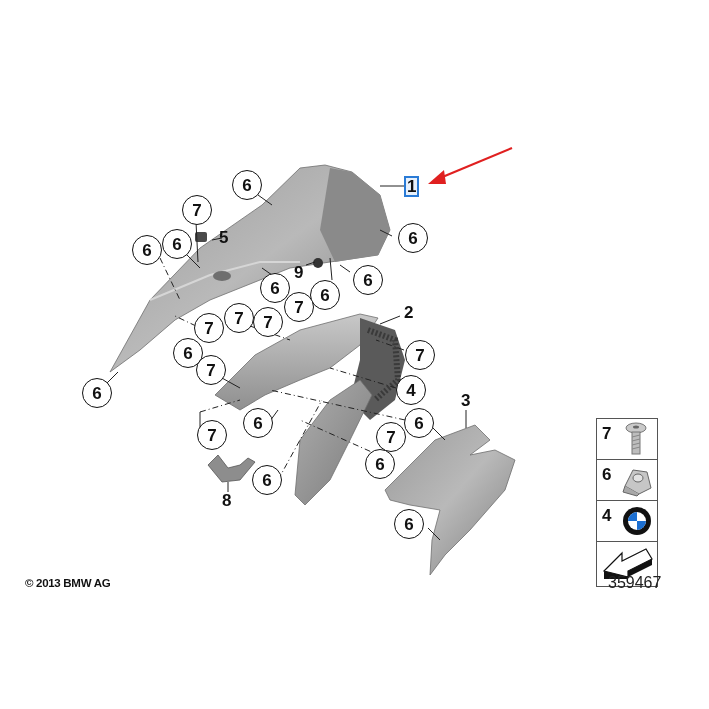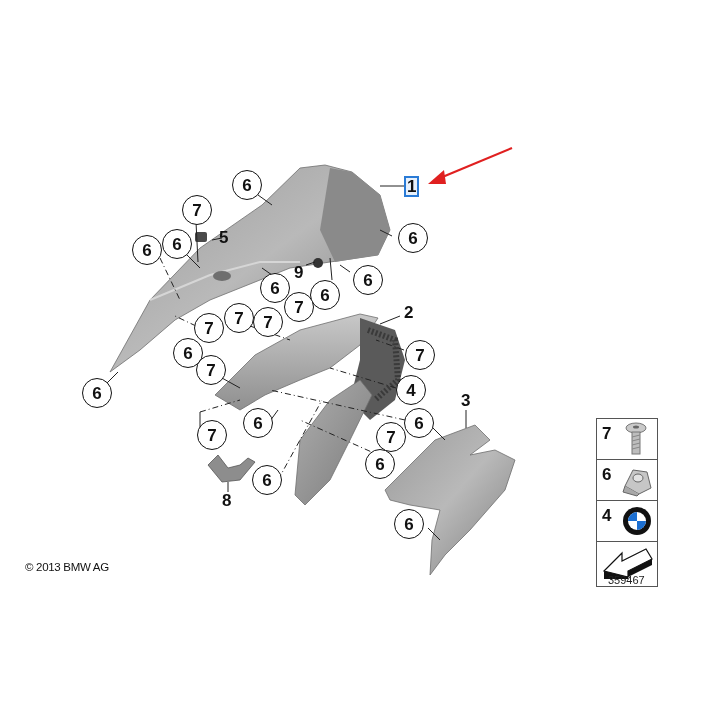--- a/index.html
+++ b/index.html
@@ -3,27 +3,27 @@
 <meta charset="utf-8">
 <style>
   html, body { margin:0; padding:0; background:#ffffff; }
   body { width:709px; height:709px; position:relative; overflow:hidden; font-family:"Liberation Sans", sans-serif; }
   #stage { position:absolute; left:0; top:0; width:709px; height:709px; }
   .callout { position:absolute; width:30px; height:30px; border:1.6px solid #111; border-radius:50%; background:#fff;
              box-sizing:border-box; display:flex; align-items:center; justify-content:center;
              font-weight:bold; font-size:17px; color:#111; line-height:1; }
   .plain { position:absolute; font-weight:bold; font-size:17px; color:#111; line-height:1; }
   .sel { outline:2px solid #2a7bd6; background:#e8f1fc; padding:0 1px; }
-  .copyright { position:absolute; left:25px; top:561px; font-size:11.5px; font-weight:normal; color:#111; letter-spacing:-0.3px; }
+  .copyright { position:absolute; left:25px; top:577px; font-size:11.5px; font-weight:bold; color:#111; letter-spacing:-0.3px; }
   .legend { position:absolute; left:596px; top:418px; width:60px; border:1px solid #555; background:#fff; }
   .legend .cell { height:40px; border-bottom:1px solid #555; position:relative; }
   .legend .cell:last-child { border-bottom:none; height:44px; }
   .legend .num { position:absolute; left:5px; top:5px; font-weight:bold; font-size:17px; color:#111; }
   .legend svg { position:absolute; }
-  .ref { position:absolute; left:608px; top:574px; font-size:11px; color:#222; }
+  .ref { position:absolute; left:608px; top:574px; font-size:16px; color:#222; }
 </style>
 </head>
 <body>
 
 <div id="stage">
   <svg width="709" height="709" viewBox="0 0 709 709" style="position:absolute;left:0;top:0">
     <defs>
       <linearGradient id="g1" x1="0" y1="0" x2="1" y2="1">
         <stop offset="0" stop-color="#9a9a9a"></stop>
           <stop offset="0.5" stop-color="#b9b9b9"></stop>

